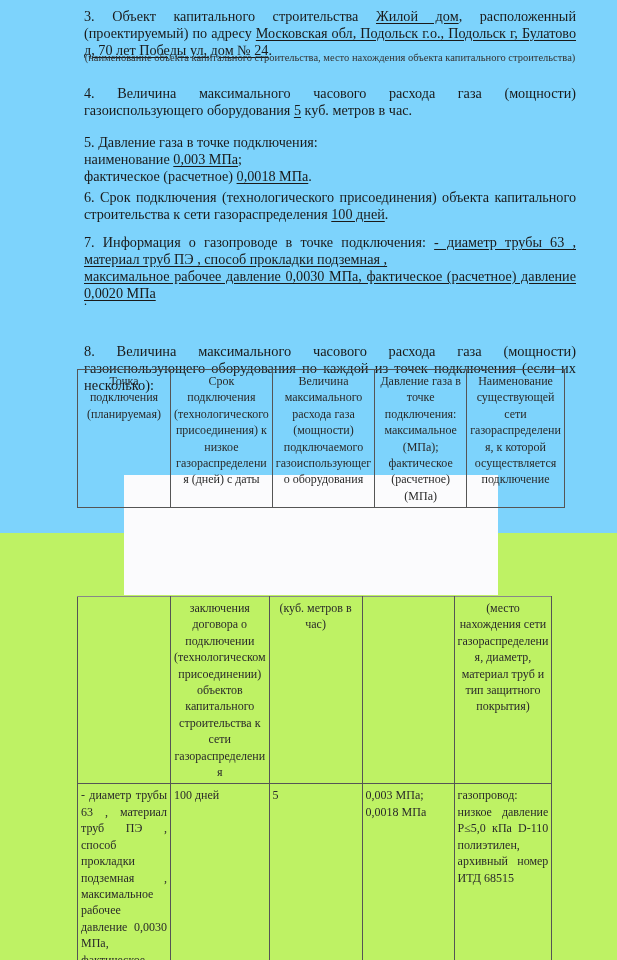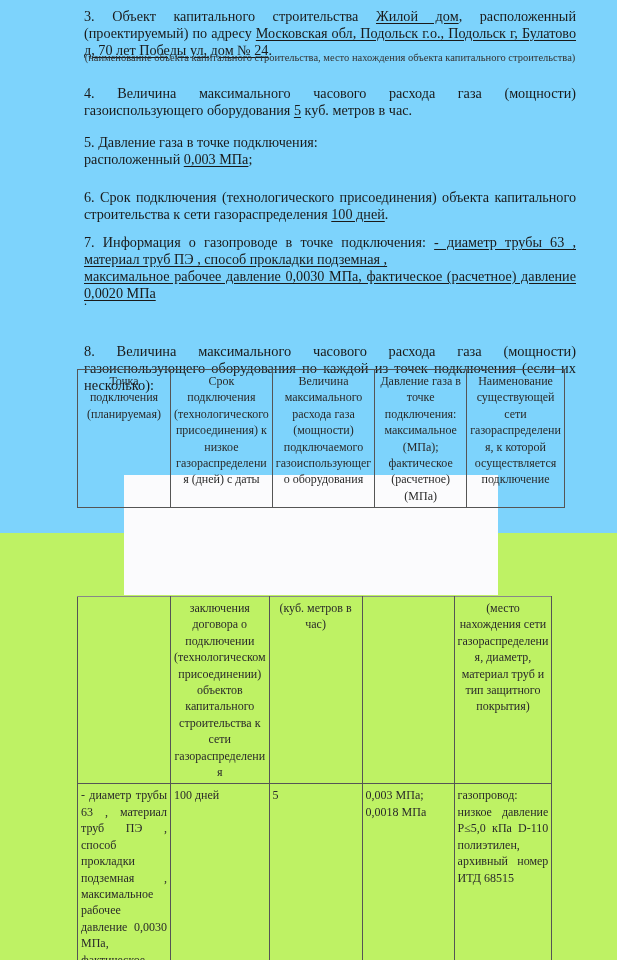--- a/index.html
+++ b/index.html
@@ -43,21 +43,22 @@
     <span>3. Объект капитального строительства </span><span class="u">Жилой дом</span><span>, расположенный (проектируемый) по адресу </span><span class="u">Московская обл, Подольск г.о., Подольск г, Булатово д, 70 лет Победы ул, дом № 24</span><span>.</span>
   </div>
   <div class="note" style="top:50px;">(наименование объекта капитального строительства, место нахождения объекта капитального строительства)</div>
 
   <div class="para" style="top:85px;">
     <span>4. Величина максимального часового расхода газа (мощности) газоиспользующего оборудования </span><span class="u">5</span><span> куб. метров в час.</span>
   </div>
 
   <div class="para" style="top:134px;">
     <div>5. Давление газа в точке подключения:</div>
-    <div><span>расположенный </span><span class="u">0,003 МПа</span><span>;</span></div>
+    <div><span>наименование </span><span class="u">0,003 МПа</span><span>;</span></div>
+    <div><span>фактическое (расчетное) </span><span class="u">0,0018 МПа</span><span>.</span></div>
   </div>
 
   <div class="para" style="top:189px;">
     <span>6. Срок подключения (технологического присоединения) объекта капитального строительства к сети газораспределения </span><span class="u">100 дней</span><span>.</span>
   </div>
 
   <div class="para" style="top:234px;">
     <span>7. Информация о газопроводе в точке подключения: </span><span class="u">- диаметр трубы  63 , материал труб ПЭ , способ прокладки подземная ,</span><br><span class="u">максимальное рабочее давление 0,0030 МПа, фактическое (расчетное) давление 0,0020 МПа</span>
   </div>
   <div class="dot" style="top:295px;">.</div>

